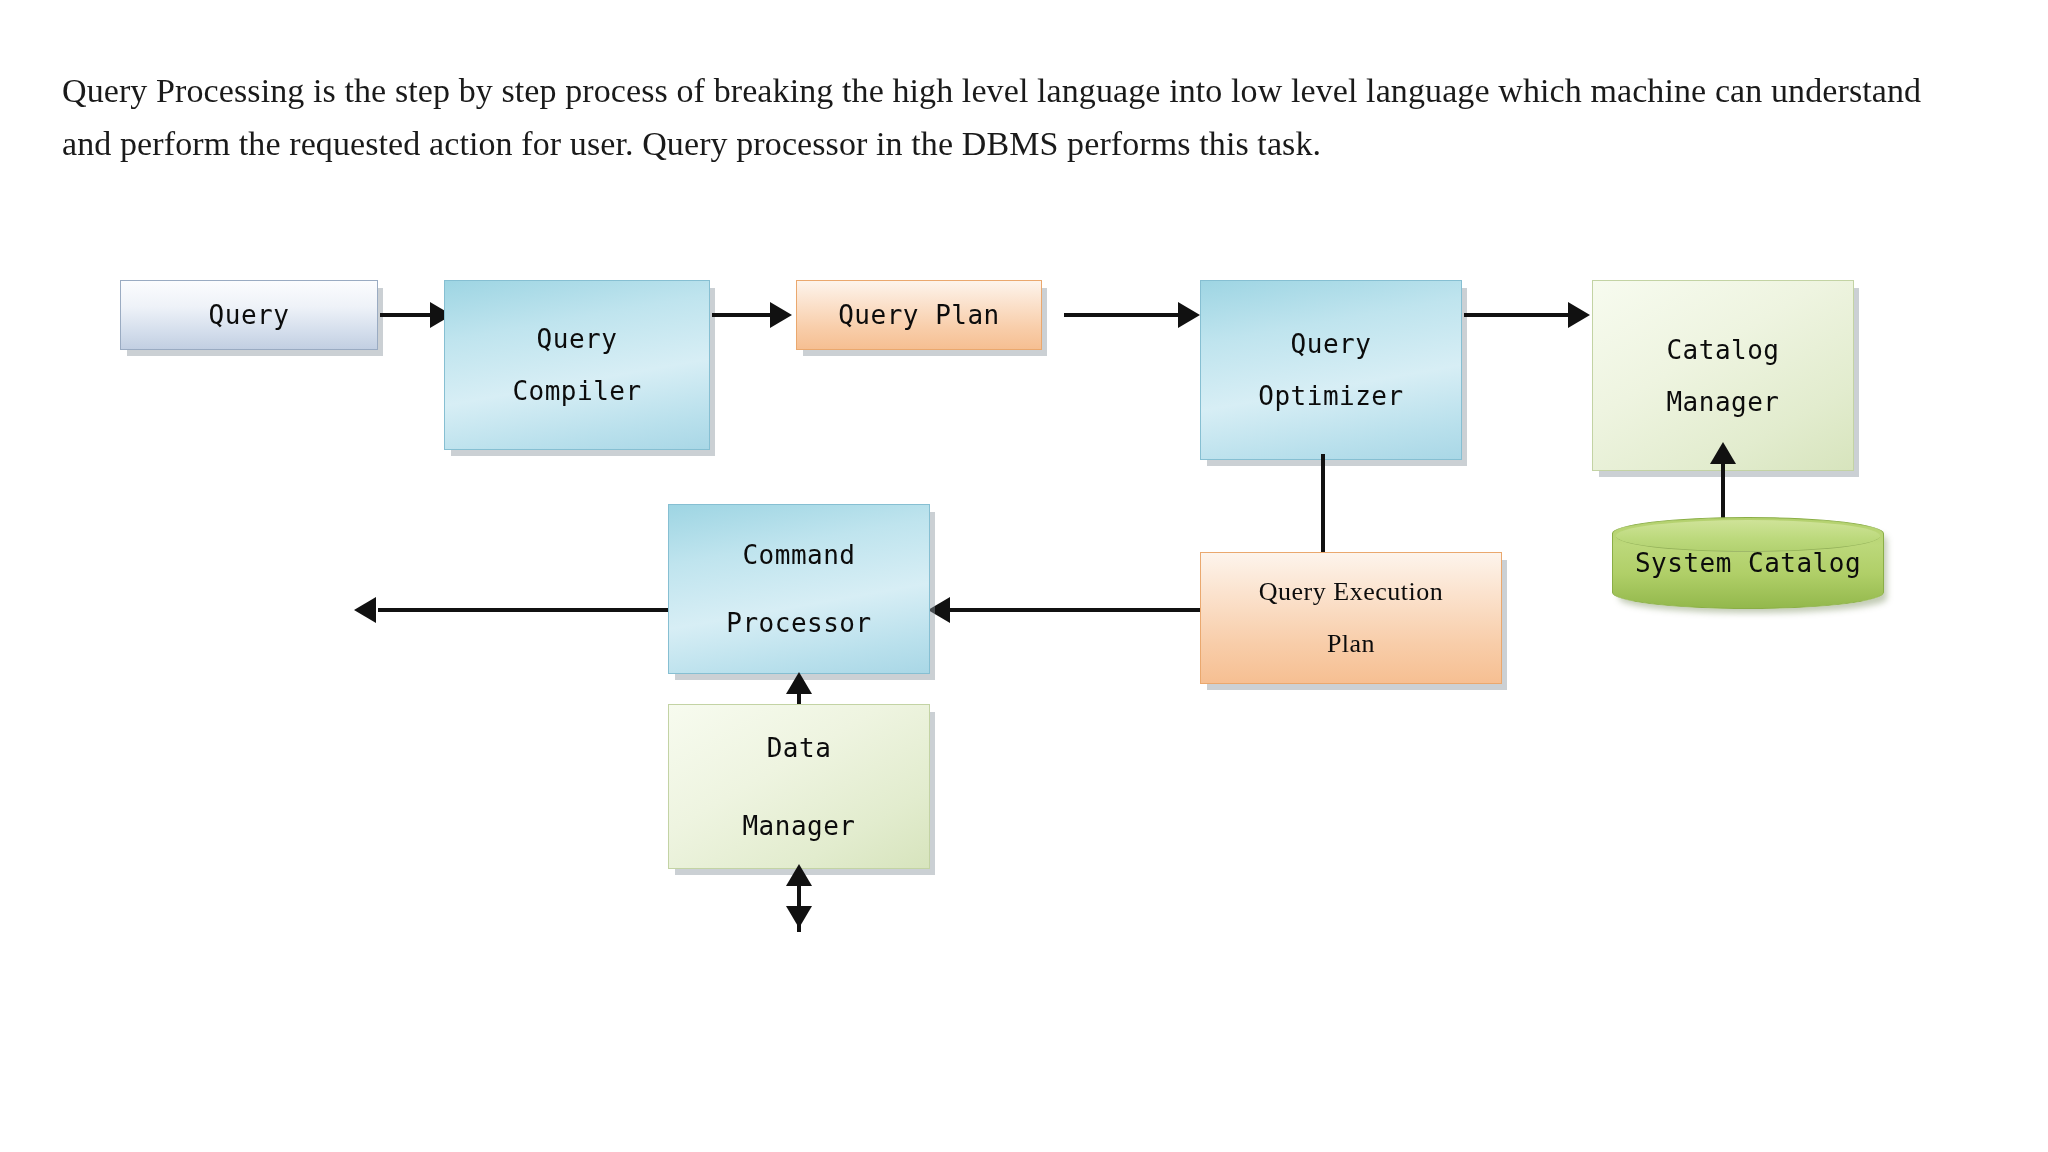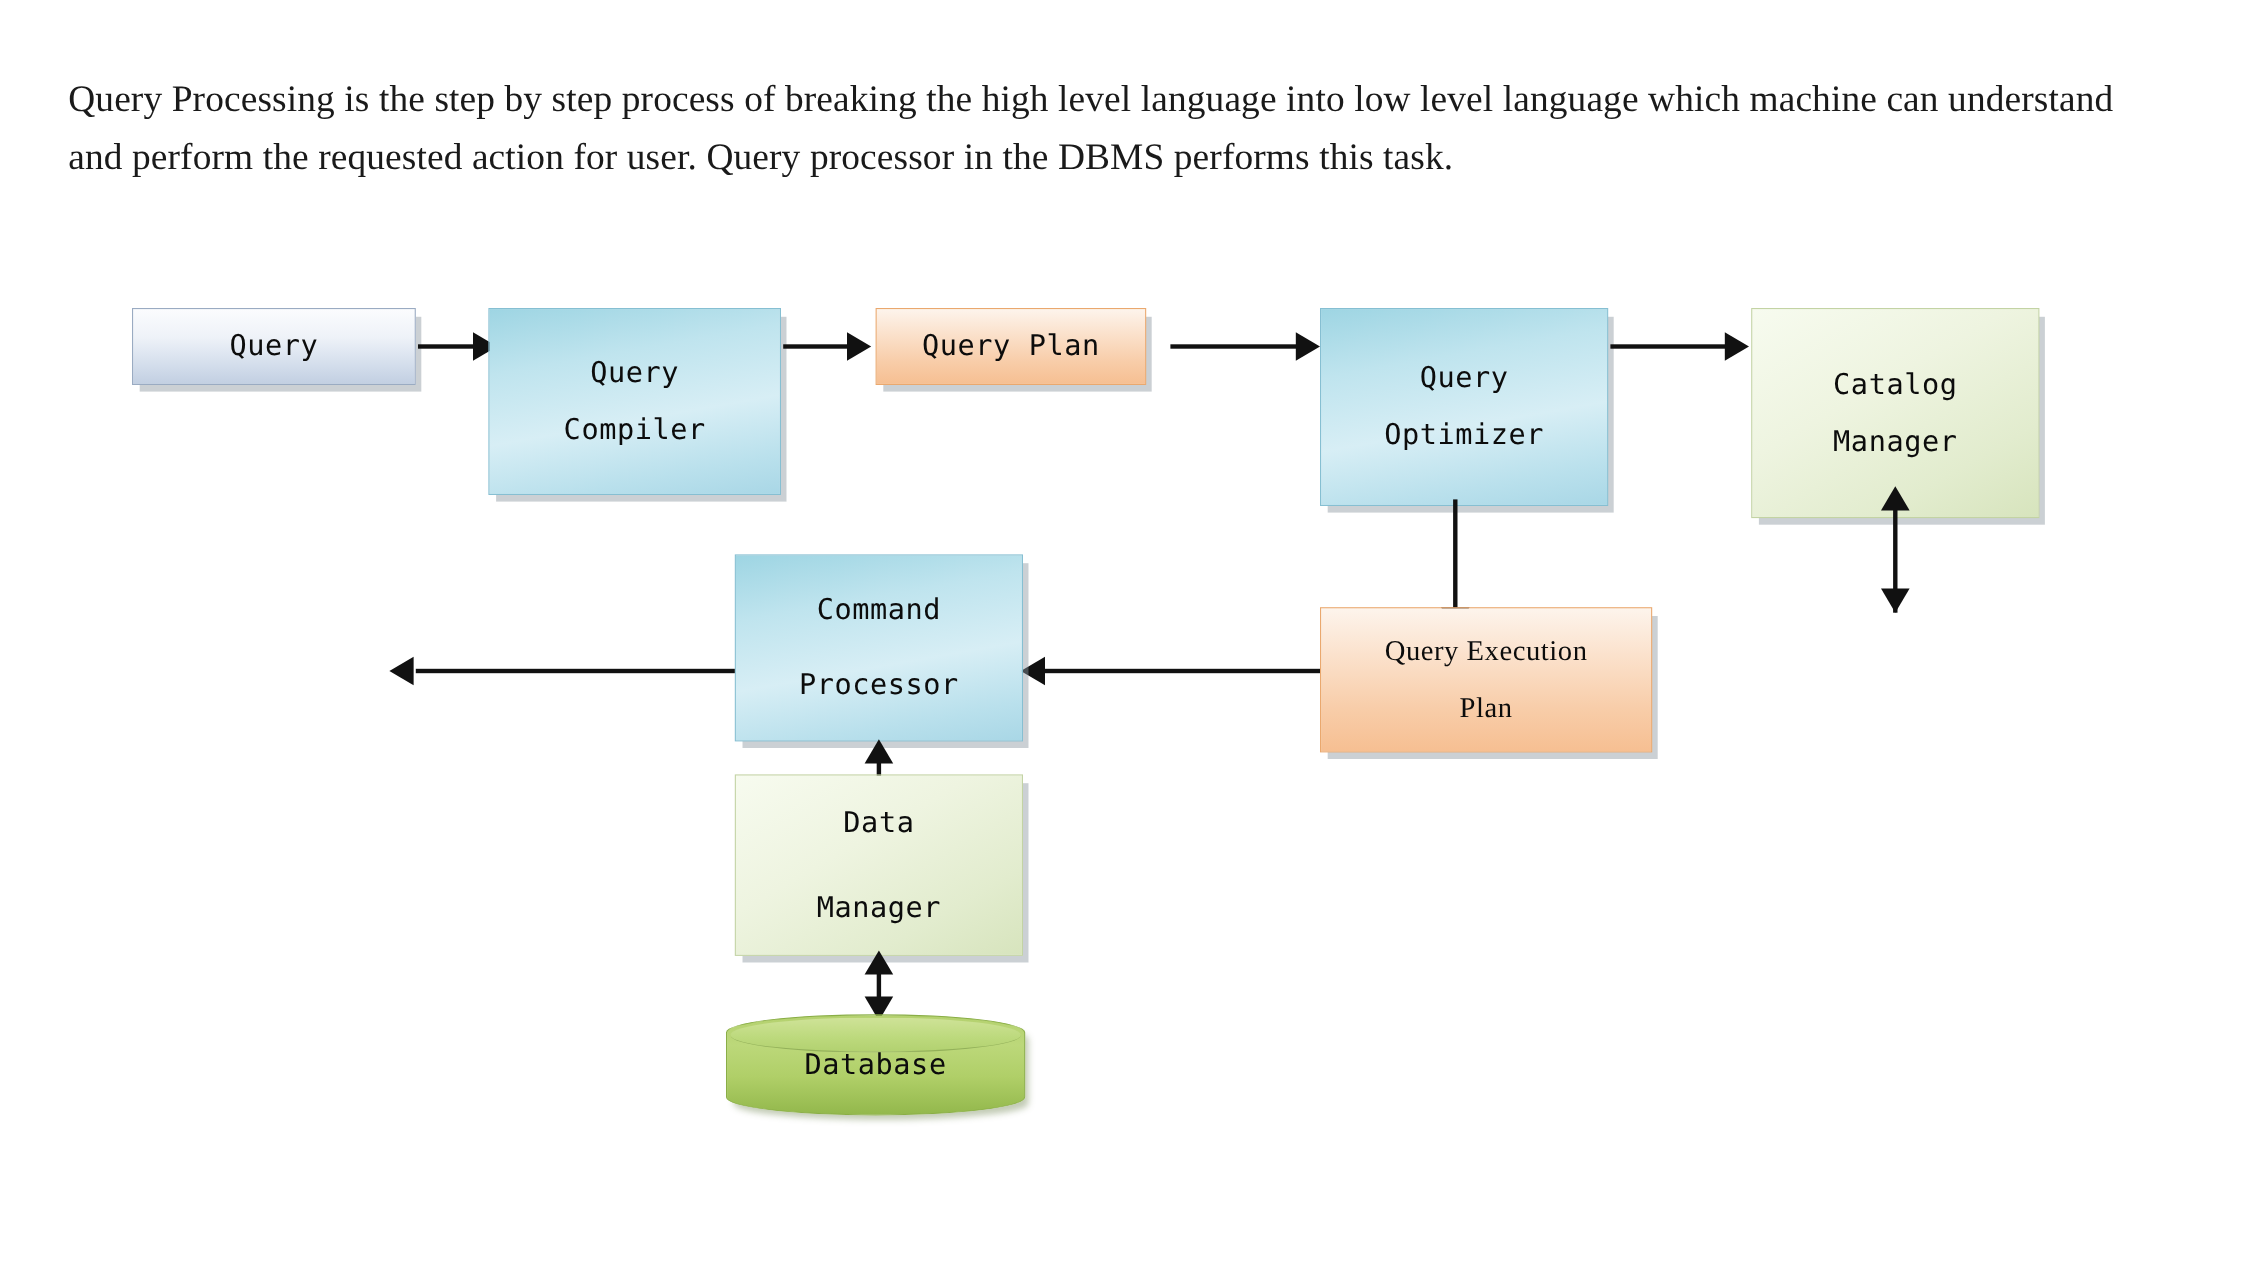--- a/index.html
+++ b/index.html
@@ -179,20 +179,23 @@
     <span class="ln">Catalog</span>
     <span class="ln">Manager</span>
   </div>
 
   <div class="conn">
     <div class="vline" style="left:1721px; top:205px; width:4px; height:110px;"></div>
     <div class="ah ah-up" style="left:1710px; top:200px;"></div>
     <div class="ah ah-down" style="left:1710px; top:293px;"></div>
   </div>
 
+  <div class="cyl" style="left:1612px; top:275px; width:270px; height:90px;">
+    <span class="cyl-label">System Catalog</span>
+  </div>
 
   <div class="conn">
     <div class="vline" style="left:1321px; top:212px; width:4px; height:120px;"></div>
     <div class="ah ah-down" style="left:1310px; top:310px;"></div>
   </div>
 
   <div class="node box v-orange" style="left:1200px; top:310px; width:302px; height:132px;font-family:Liberation Serif, serif;">
     <span class="ln">Query Execution</span>
     <span class="ln">Plan</span>
   </div>
@@ -223,17 +226,14 @@
     <span class="ln">Data</span>
     <span class="ln">Manager</span>
   </div>
 
   <div class="conn">
     <div class="vline" style="left:797px; top:628px; width:4px; height:62px;"></div>
     <div class="ah ah-up" style="left:786px; top:622px;"></div>
     <div class="ah ah-down" style="left:786px; top:664px;"></div>
   </div>
 
-  <div class="cyl" style="left:660px; top:680px; width:270px; height:90px;">
-    <span class="cyl-label">Database</span>
-  </div>
 
 </div>
 
 </body></html>

